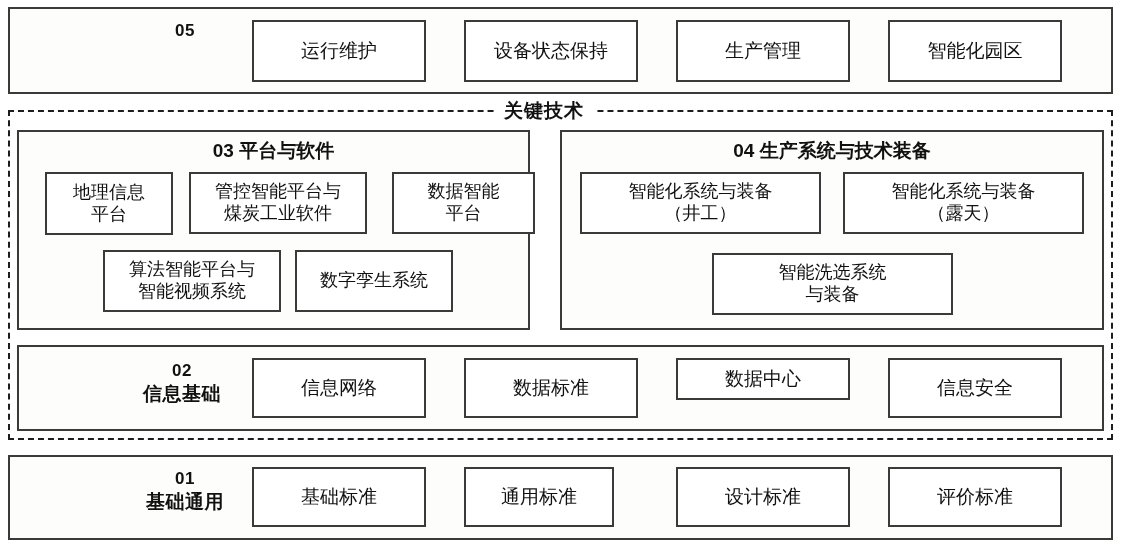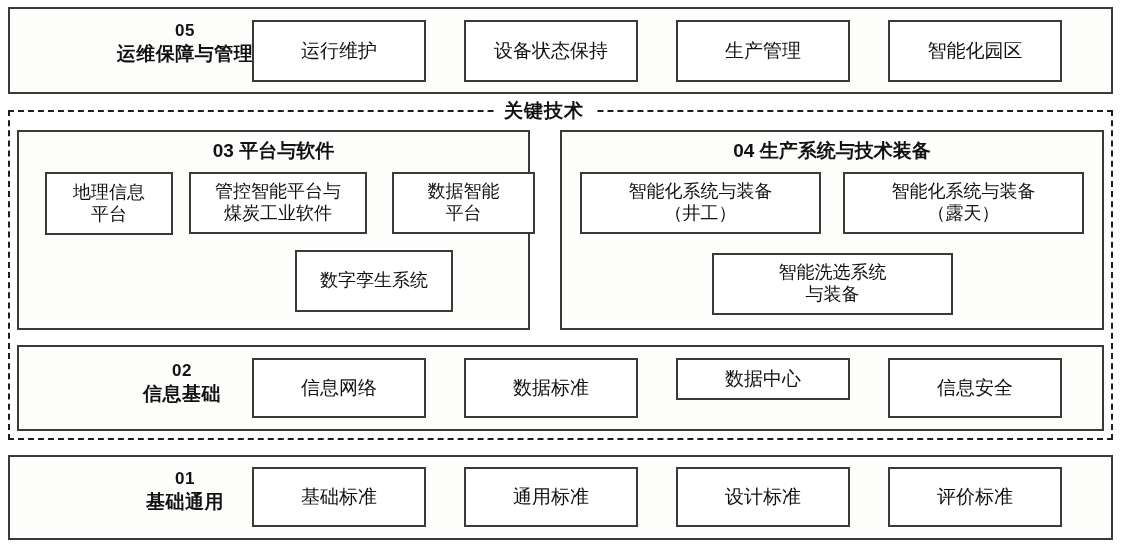--- a/index.html
+++ b/index.html
@@ -102,40 +102,41 @@
   }
 </style>
 </head>
 <body>
 
 <div id="canvas">
 
   <div class="layer-box" style="left:8px; top:7px; width:1105px; height:87px;"></div>
   <div class="layer-title" style="left:60px; top:20px; width:250px;">
     <span class="num">05</span>
-    <span class="name">运维保障与管理</span>
   </div>
   <div class="cell" style="left:252px; top:20px; width:174px; height:62px;">运行维护</div>
   <div class="cell" style="left:464px; top:20px; width:174px; height:62px;">设备状态保持</div>
   <div class="cell" style="left:676px; top:20px; width:174px; height:62px;">生产管理</div>
   <div class="cell" style="left:888px; top:20px; width:174px; height:62px;">智能化园区</div>
 
   <div class="dashed-region" style="left:8px; top:110px; width:1105px; height:330px;"></div>
   <div class="dashed-label" style="left:494px; top:101px;">关键技术</div>
 
   <div class="panel-box" style="left:17px; top:130px; width:513px; height:200px;"></div>
   <div class="panel-heading" style="left:17px; top:141px; width:513px;">03 平台与软件</div>
 
   <div class="cell small" style="left:45px; top:172px; width:128px; height:63px;">地理信息
 平台</div>
   <div class="cell small" style="left:189px; top:172px; width:178px; height:62px;">管控智能平台与
 煤炭工业软件</div>
   <div class="cell small" style="left:392px; top:172px; width:143px; height:62px;">数据智能
 平台</div>
 
+  <div class="cell small" style="left:103px; top:250px; width:178px; height:62px;">算法智能平台与
+智能视频系统</div>
   <div class="cell small" style="left:295px; top:250px; width:158px; height:62px;">数字孪生系统</div>
 
   <div class="panel-box" style="left:560px; top:130px; width:544px; height:200px;"></div>
   <div class="panel-heading" style="left:560px; top:141px; width:544px;">04 生产系统与技术装备</div>
 
   <div class="cell small" style="left:580px; top:172px; width:241px; height:62px;">智能化系统与装备
 （井工）</div>
   <div class="cell small" style="left:843px; top:172px; width:241px; height:62px;">智能化系统与装备
 （露天）</div>
   <div class="cell small" style="left:712px; top:253px; width:241px; height:62px;">智能洗选系统
@@ -150,17 +151,17 @@
   <div class="cell" style="left:464px; top:358px; width:174px; height:60px;">数据标准</div>
   <div class="cell" style="left:676px; top:358px; width:174px; height:42px;">数据中心</div>
   <div class="cell" style="left:888px; top:358px; width:174px; height:60px;">信息安全</div>
 
   <div class="layer-box" style="left:8px; top:455px; width:1105px; height:85px;"></div>
   <div class="layer-title" style="left:60px; top:468px; width:250px;">
     <span class="num">01</span>
     <span class="name">基础通用</span>
   </div>
   <div class="cell" style="left:252px; top:467px; width:174px; height:60px;">基础标准</div>
-  <div class="cell" style="left:464px; top:467px; width:174px; height:60px;">通用标准</div>
+  <div class="cell" style="left:464px; top:467px; width:150px; height:60px;">通用标准</div>
   <div class="cell" style="left:676px; top:467px; width:174px; height:60px;">设计标准</div>
   <div class="cell" style="left:888px; top:467px; width:174px; height:60px;">评价标准</div>
 
 </div>
 
 </body></html>

